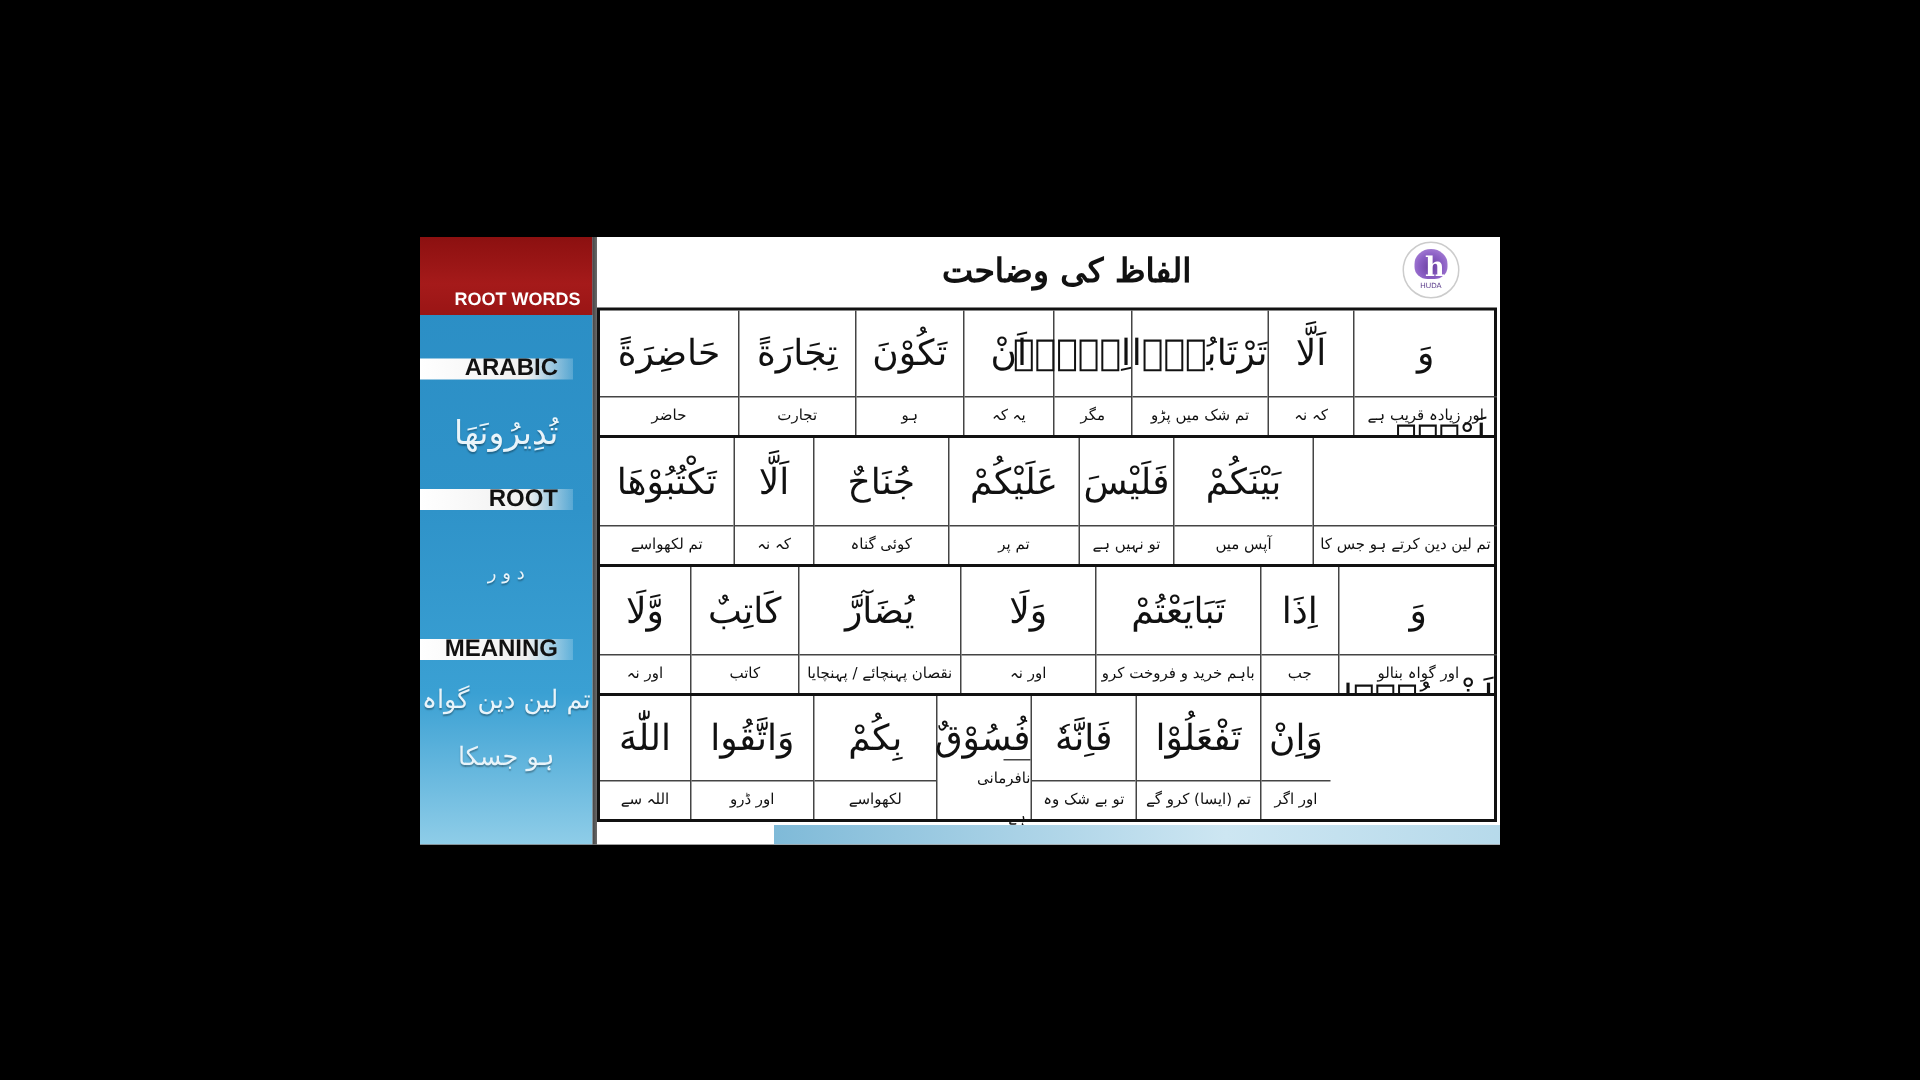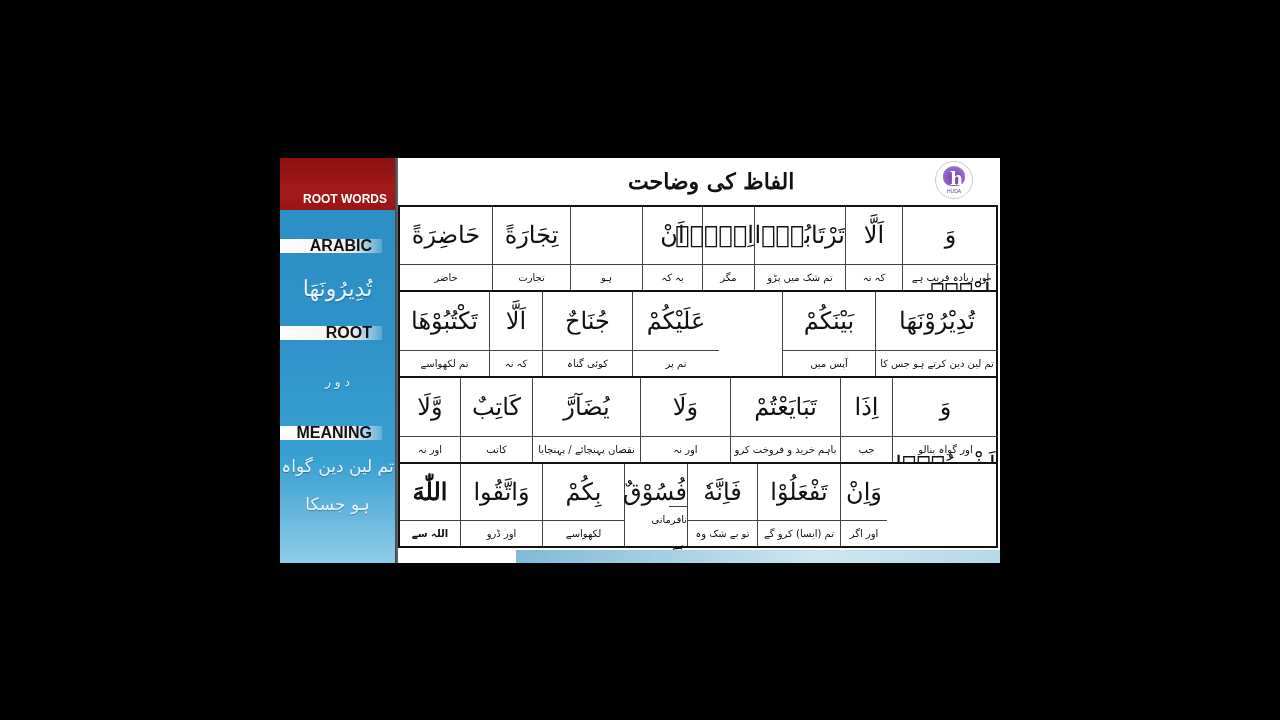--- a/index.html
+++ b/index.html
@@ -67,20 +67,21 @@
         <div class="row" style="top: 0px; height: 87px;">
           <div class="cell" style="left: 0px; width: 92px; border-left: none;">
             <div class="ar" style="line-height: 57px; height: 57px;">حَاضِرَةً</div>
             <div class="ur" style="height: 26px; line-height: 26px;">حاضر</div>
           </div>
           <div class="cell" style="left: 92px; width: 78px;">
             <div class="ar" style="line-height: 57px; height: 57px;">تِجَارَةً</div>
             <div class="ur" style="height: 26px; line-height: 26px;">تجارت</div>
           </div>
           <div class="cell" style="left: 170px; width: 72px;">
+            <div class="ar" style="line-height: 57px; height: 57px;">تَكُوْنَ</div>
             <div class="ur" style="height: 26px; line-height: 26px;">ہو</div>
           </div>
           <div class="cell" style="left: 242px; width: 60px;">
             <div class="ar" style="line-height: 57px; height: 57px;">اَنْ</div>
             <div class="ur" style="height: 26px; line-height: 26px;">یہ کہ</div>
           </div>
           <div class="cell" style="left: 302px; width: 52px;">
             <div class="ar" style="line-height: 57px; height: 57px;">اِلَّاۤ</div>
             <div class="ur" style="height: 26px; line-height: 26px;">مگر</div>
           </div>
@@ -107,26 +108,29 @@
             <div class="ur" style="height: 26px; line-height: 26px;">کہ نہ</div>
           </div>
           <div class="cell" style="left: 142px; width: 90px;">
             <div class="ar" style="line-height: 58px; height: 58px;">جُنَاحٌ</div>
             <div class="ur" style="height: 26px; line-height: 26px;">کوئی گناہ</div>
           </div>
           <div class="cell" style="left: 232px; width: 87px;">
             <div class="ar" style="line-height: 58px; height: 58px;">عَلَيْكُمْ</div>
             <div class="ur" style="height: 26px; line-height: 26px;">تم پر</div>
           </div>
+          <div class="cell" style="left: 319px; width: 63px;">
+            <div class="ar" style="line-height: 58px; height: 58px;">فَلَيْسَ</div>
+            <div class="ur" style="height: 26px; line-height: 26px;">تو نہیں ہے</div>
+          </div>
           <div class="cell" style="left: 382px; width: 93px;">
             <div class="ar" style="line-height: 58px; height: 58px;">بَيْنَكُمْ</div>
             <div class="ur" style="height: 26px; line-height: 26px;">آپس میں</div>
           </div>
           <div class="cell" style="left: 475px; width: 123px;">
-            <div class="ar" style="line-height: 58px; height: 58px;">تُدِيْرُوْنَهَا</div>
             <div class="ur" style="height: 26px; line-height: 26px;">تم لین دین کرتے ہو جس کا</div>
           </div>
         </div>
         <div class="row" style="top: 171px; height: 88px;">
           <div class="cell" style="left: 0px; width: 60px; border-left: none;">
             <div class="ar" style="line-height: 58px; height: 58px;">وَّلَا</div>
             <div class="ur" style="height: 26px; line-height: 26px;">اور نہ</div>
           </div>
           <div class="cell" style="left: 60px; width: 72px;">
             <div class="ar" style="line-height: 58px; height: 58px;">كَاتِبٌ</div>
@@ -147,21 +151,21 @@
           <div class="cell" style="left: 440px; width: 52px;">
             <div class="ar" style="line-height: 58px; height: 58px;">اِذَا</div>
             <div class="ur" style="height: 26px; line-height: 26px;">جب</div>
           </div>
           <div class="cell" style="left: 492px; width: 106px;">
             <div class="ar" style="line-height: 58px; height: 58px;">وَ اَشْهِدُوْۤا</div>
             <div class="ur" style="height: 26px; line-height: 26px;">اور گواہ بنالو</div>
           </div>
         </div>
         <div class="row" style="top: 257px; height: 86px;">
-          <div class="cell" style="left: 0px; width: 60px; border-left: none; font-weight: bold;">
+          <div class="cell" style="left: 0px; width: 60px; border-left: none;">
             <div class="ar" style="line-height: 56px; height: 56px;">اللّٰهَ</div>
             <div class="ur" style="height: 26px; line-height: 26px;">اللہ سے</div>
           </div>
           <div class="cell" style="left: 60px; width: 82px;">
             <div class="ar" style="line-height: 56px; height: 56px;">وَاتَّقُوا</div>
             <div class="ur" style="height: 26px; line-height: 26px;">اور ڈرو</div>
           </div>
           <div class="cell" style="left: 142px; width: 82px;">
             <div class="ar" style="line-height: 56px; height: 56px;">بِكُمْ</div>
             <div class="ur" style="height: 26px; line-height: 26px;">لکھواسے</div>

